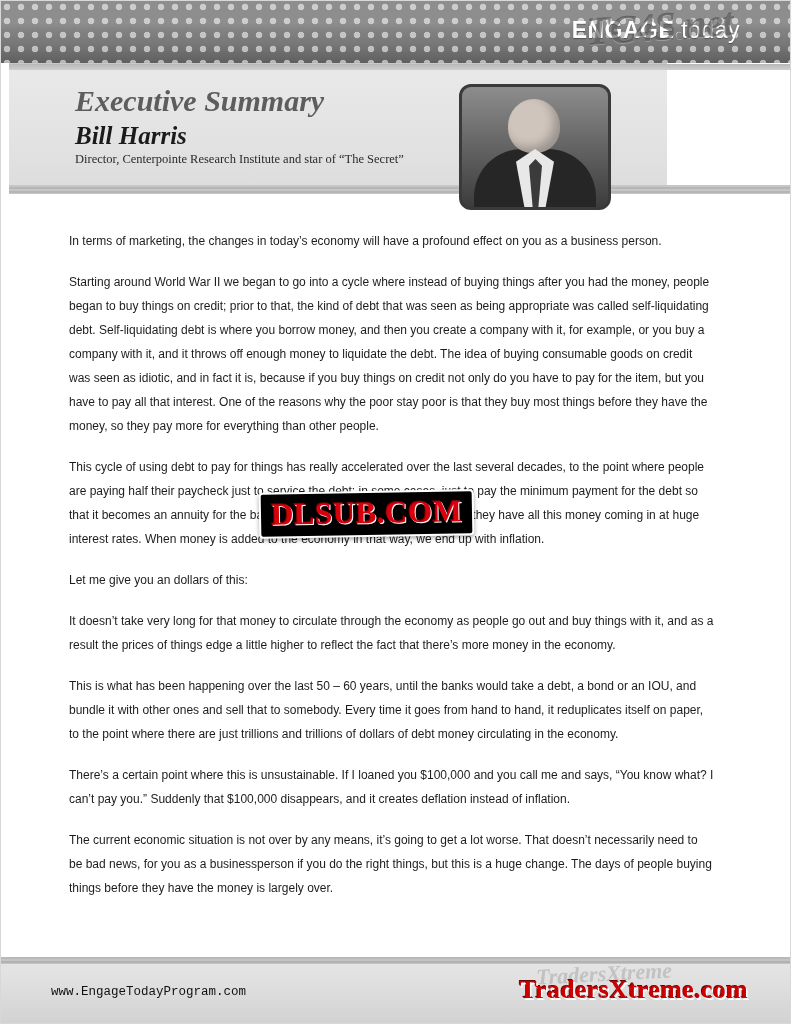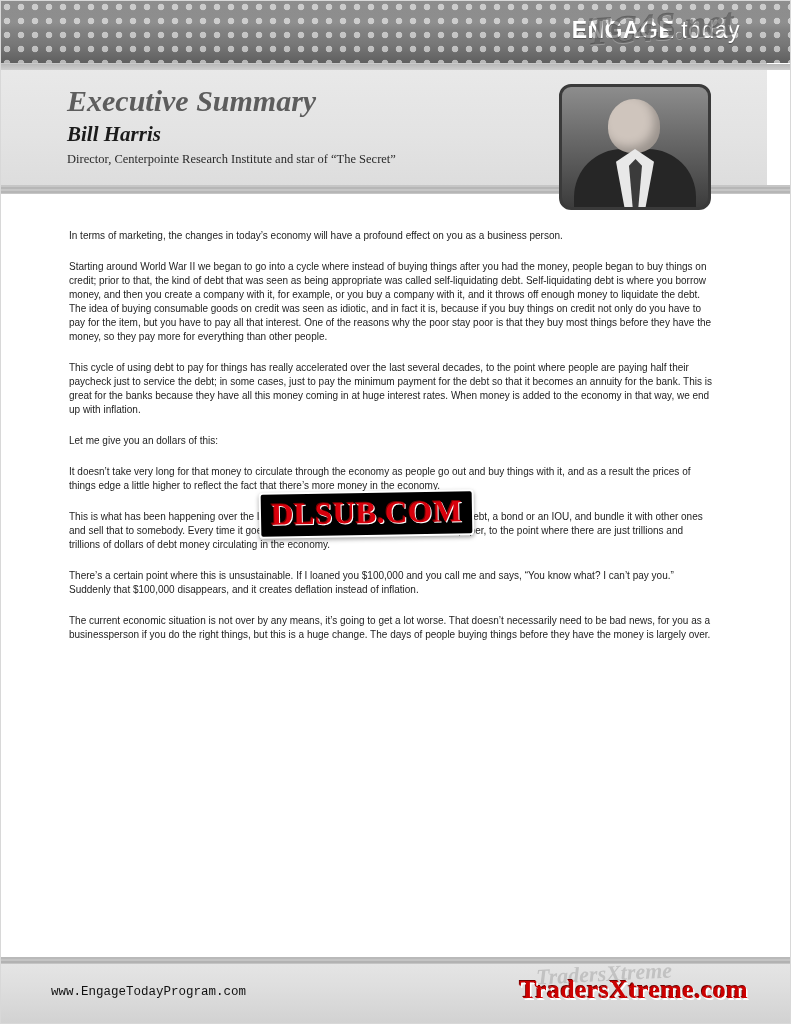--- a/index.html
+++ b/index.html
@@ -66,22 +66,22 @@
     color: rgba(60,60,60,0.55);
     letter-spacing: -1px;
     transform: rotate(-4deg);
     text-shadow: 0 1px 0 rgba(255,255,255,0.25);
     pointer-events: none;
   }
 
   
   .title-band {
     position: absolute;
-    left: 0; top: 62px;
-    width: 766px;
+    left: 8px; top: 62px;
+    width: 658px;
     height: 130px;
     background: linear-gradient(180deg, #e9e9e9 0%, #e3e3e3 55%, #dcdcdc 100%);
     border-top: 1px solid #c9c9c9;
   }
   .title-band .band-stripe-top {
     position: absolute; left: 0; top: 0;
     width: 791px; height: 6px;
     background: linear-gradient(180deg, #b8b8b8, #cfcfcf);
   }
   .title-band .band-stripe-bot {
@@ -99,21 +99,21 @@
     font-size: 30px;
     color: #5d5d5d;
   }
   .doc-author {
     position: absolute;
     left: 66px;
     top: 58px;
     font-family: "Liberation Serif", serif;
     font-style: italic;
     font-weight: bold;
-    font-size: 21px;
+    font-size: 25px;
     color: #1b1b1b;
   }
   .doc-subtitle {
     position: absolute;
     left: 66px;
     top: 88px;
     font-family: "Liberation Serif", serif;
     font-size: 12.5px;
     color: #2a2a2a;
   }
@@ -162,22 +162,22 @@
   
   .content {
     position: absolute;
     left: 68px;
     top: 228px;
     width: 645px;
   }
   .content p {
     margin: 0 0 17px 0;
     font-family: "Liberation Sans", sans-serif;
-    font-size: 10px;
-    line-height: 14px;
+    font-size: 12px;
+    line-height: 24px;
     color: #1c1c1c;
     text-align: left;
   }
 
   
   .watermark-center {
     position: absolute;
     left: 258px;
     top: 490px;
     font-family: "Liberation Serif", serif;

